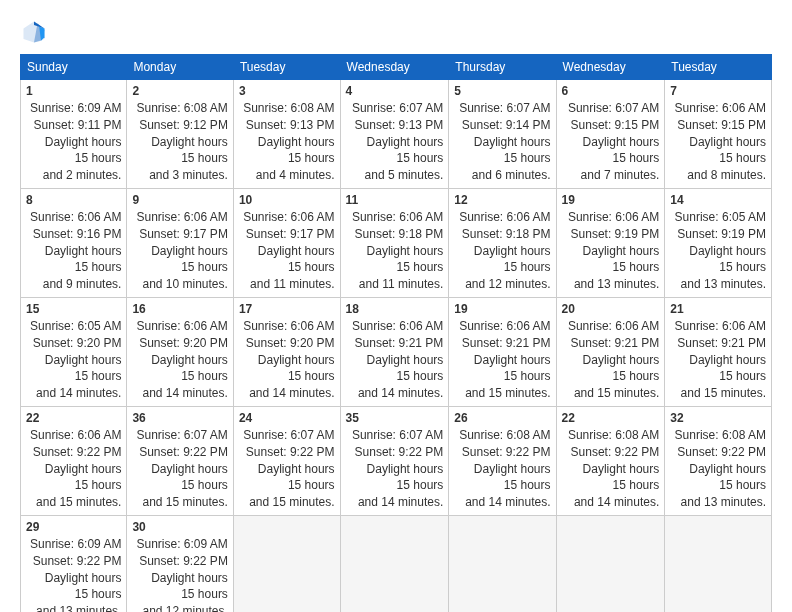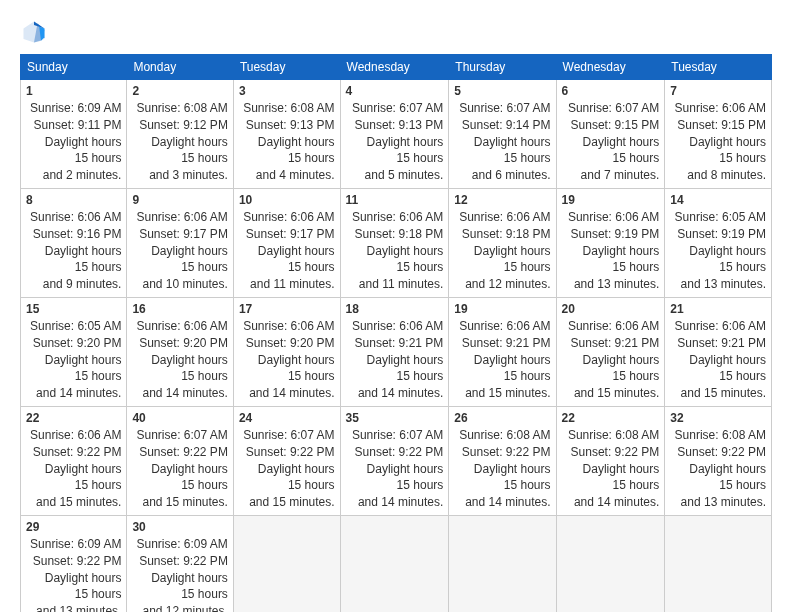--- a/index.html
+++ b/index.html
@@ -324,21 +324,21 @@
           <td>
         <div class="day-number">22</div>
         <div class="day-info">
           Sunrise: 6:06 AM<br>
           Sunset: 9:22 PM<br>
           Daylight hours<br>
           15 hours<br>and 15 minutes.
         </div>
       </td>
           <td>
-        <div class="day-number">40</div>
+        <div class="day-number">36</div>
         <div class="day-info">
           Sunrise: 6:07 AM<br>
           Sunset: 9:22 PM<br>
           Daylight hours<br>
           15 hours<br>and 15 minutes.
         </div>
       </td>
           <td>
         <div class="day-number">24</div>
         <div class="day-info">

